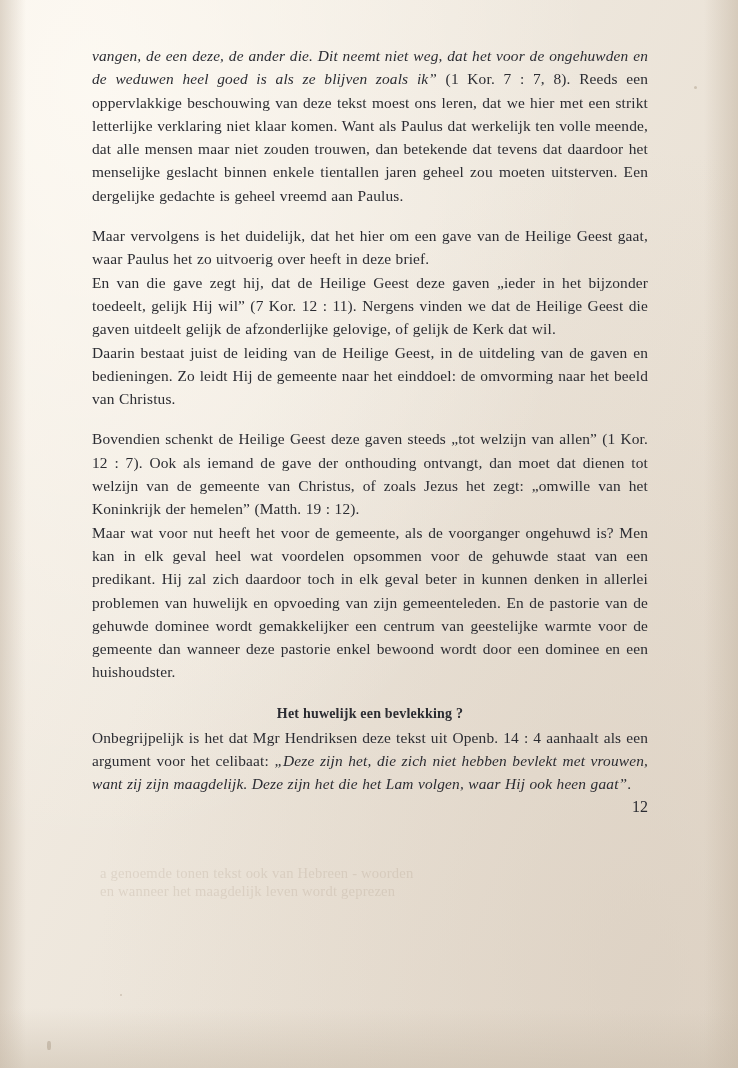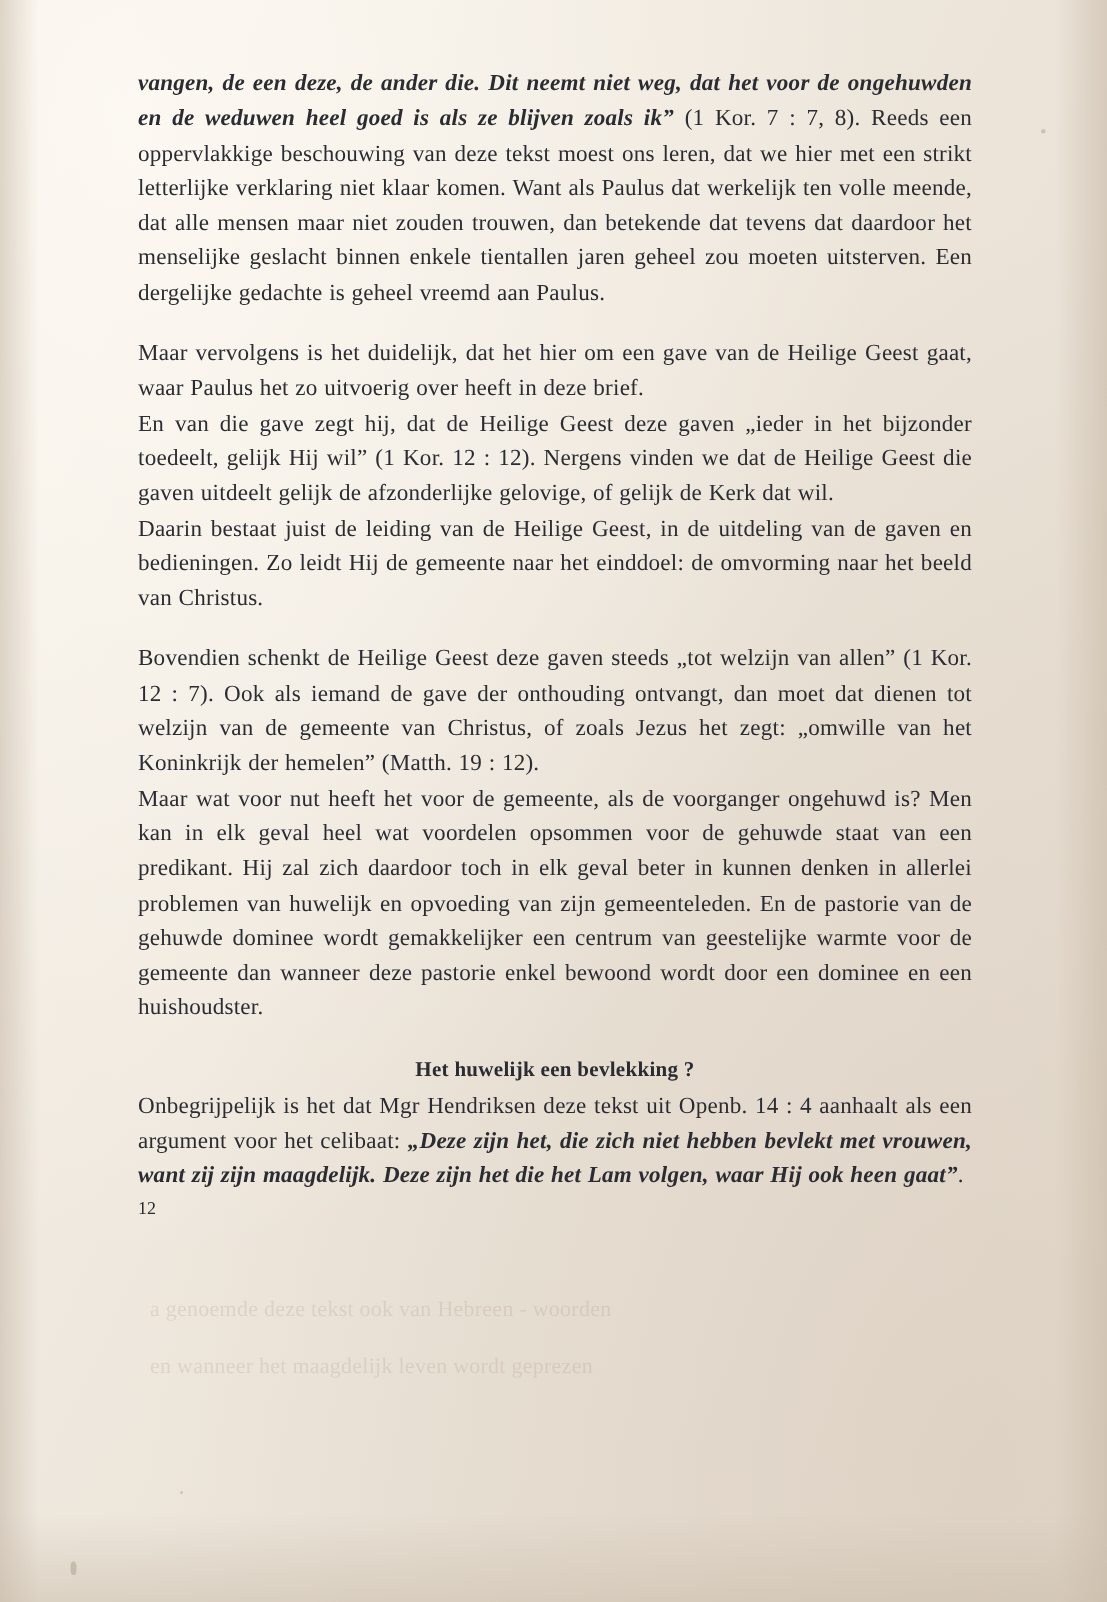--- a/index.html
+++ b/index.html
@@ -64,38 +64,37 @@
     text-align: justify;
     text-justify: inter-word;
     letter-spacing: 0.15px;
     word-spacing: 0.4px;
   }
   p.gap-before {
     margin-top: 17px;
   }
   .italic {
     font-style: italic;
-    font-weight: bold;
   }
   .heading-line {
     margin-top: 22px;
     text-align: center;
     font-weight: bold;
     font-size: 14px;
     color: #2b2c32;
     letter-spacing: 0.2px;
   }
   .after-heading {
     margin-top: 4px;
   }
   .folio {
     margin-top: 2px;
-    font-size: 12px;
+    font-size: 16px;
     color: #2b2c32;
-    text-align: left;
+    text-align: right;
   }
   .ghost {
     position: absolute;
     color: rgba(150,128,104,0.18);
     font-size: 14.6px;
     line-height: 23px;
     letter-spacing: 0.2px;
     pointer-events: none;
     white-space: nowrap;
   }
@@ -106,30 +105,30 @@
 <div class="page">
 
   <div class="page-edge-left"></div>
   <div class="page-edge-right"></div>
   <div class="page-edge-bottom"></div>
 
   <div class="speck" style="left:47px;top:1041px;width:4px;height:9px;border-radius:40%;"></div>
   <div class="speck" style="left:694px;top:86px;width:3px;height:3px;"></div>
   <div class="speck" style="left:120px;top:994px;width:2px;height:2px;"></div>
 
-  <div class="ghost" style="left:100px;top:862px;">a genoemde deze tekst ook van Hebreen - woorden</div>
-  <div class="ghost" style="left:100px;top:900px;">en wanneer het maagdelijk leven wordt geprezen</div>
+  <div class="ghost" style="left:100px;top:862px;">a genoemde tonen tekst ook van Hebreen - woorden</div>
+  <div class="ghost" style="left:100px;top:880px;">en wanneer het maagdelijk leven wordt geprezen</div>
 
   <div class="text-block">
 
     <p><span class="italic">vangen, de een deze, de ander die. Dit neemt niet weg, dat het voor de ongehuwden en de weduwen heel goed is als ze blijven zoals ik”</span><span> (1 Kor. 7 : 7, 8). Reeds een oppervlakkige beschouwing van deze tekst moest ons leren, dat we hier met een strikt letterlijke verklaring niet klaar komen. Want als Paulus dat werkelijk ten volle meende, dat alle mensen maar niet zouden trouwen, dan betekende dat tevens dat daardoor het menselijke geslacht binnen enkele tientallen jaren geheel zou moeten uitsterven. Een dergelijke gedachte is geheel vreemd aan Paulus.</span></p>
 
     <p class="gap-before">Maar vervolgens is het duidelijk, dat het hier om een gave van de Heilige Geest gaat, waar Paulus het zo uitvoerig over heeft in deze brief.</p>
 
-    <p>En van die gave zegt hij, dat de Heilige Geest deze gaven „ieder in het bijzonder toedeelt, gelijk Hij wil” (1 Kor. 12 : 12). Nergens vinden we dat de Heilige Geest die gaven uitdeelt gelijk de afzonderlijke gelovige, of gelijk de Kerk dat wil.</p>
+    <p>En van die gave zegt hij, dat de Heilige Geest deze gaven „ieder in het bijzonder toedeelt, gelijk Hij wil” (7 Kor. 12 : 11). Nergens vinden we dat de Heilige Geest die gaven uitdeelt gelijk de afzonderlijke gelovige, of gelijk de Kerk dat wil.</p>
 
     <p>Daarin bestaat juist de leiding van de Heilige Geest, in de uitdeling van de gaven en bedieningen. Zo leidt Hij de gemeente naar het einddoel: de omvorming naar het beeld van Christus.</p>
 
     <p class="gap-before">Bovendien schenkt de Heilige Geest deze gaven steeds „tot welzijn van allen” (1 Kor. 12 : 7). Ook als iemand de gave der onthouding ontvangt, dan moet dat dienen tot welzijn van de gemeente van Christus, of zoals Jezus het zegt: „omwille van het Koninkrijk der hemelen” (Matth. 19 : 12).</p>
 
 
     <p>Maar wat voor nut heeft het voor de gemeente, als de voorganger ongehuwd is? Men kan in elk geval heel wat voordelen opsommen voor de gehuwde staat van een predikant. Hij zal zich daardoor toch in elk geval beter in kunnen denken in allerlei problemen van huwelijk en opvoeding van zijn gemeenteleden. En de pastorie van de gehuwde dominee wordt gemakkelijker een centrum van geestelijke warmte voor de gemeente dan wanneer deze pastorie enkel bewoond wordt door een dominee en een huishoudster.</p>
 
 
     <div class="heading-line">Het huwelijk een bevlekking ?</div>

